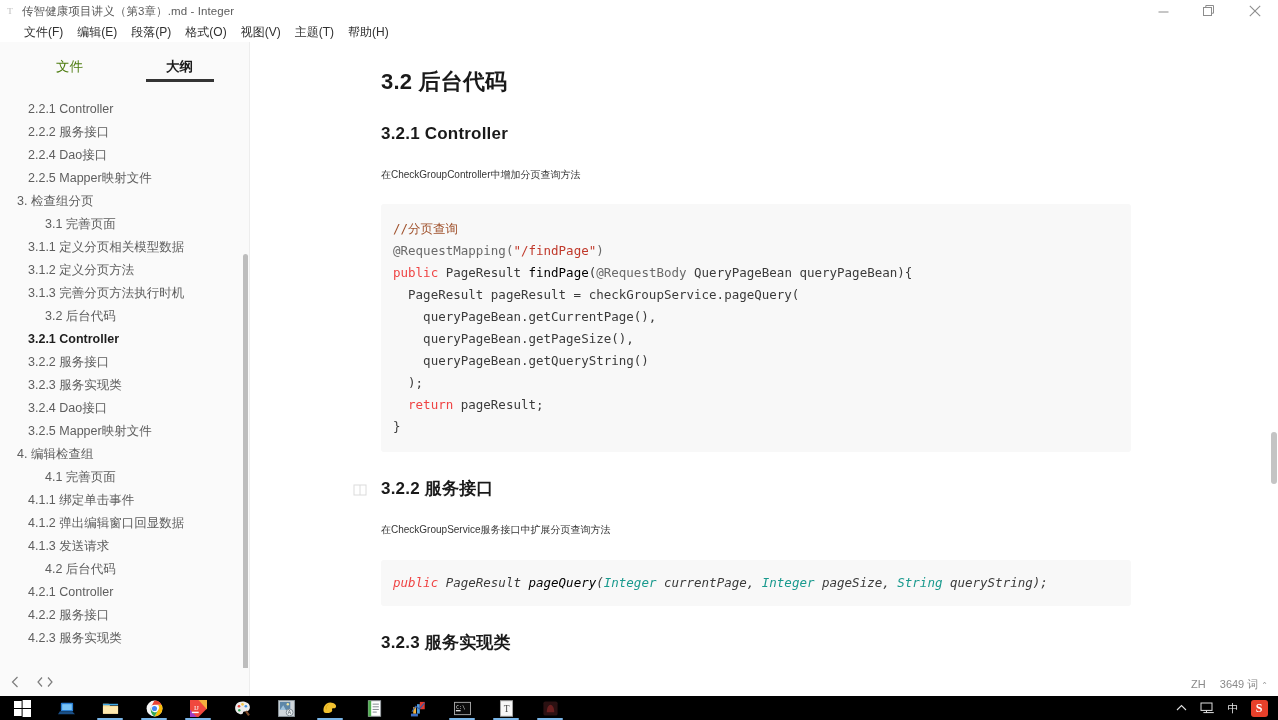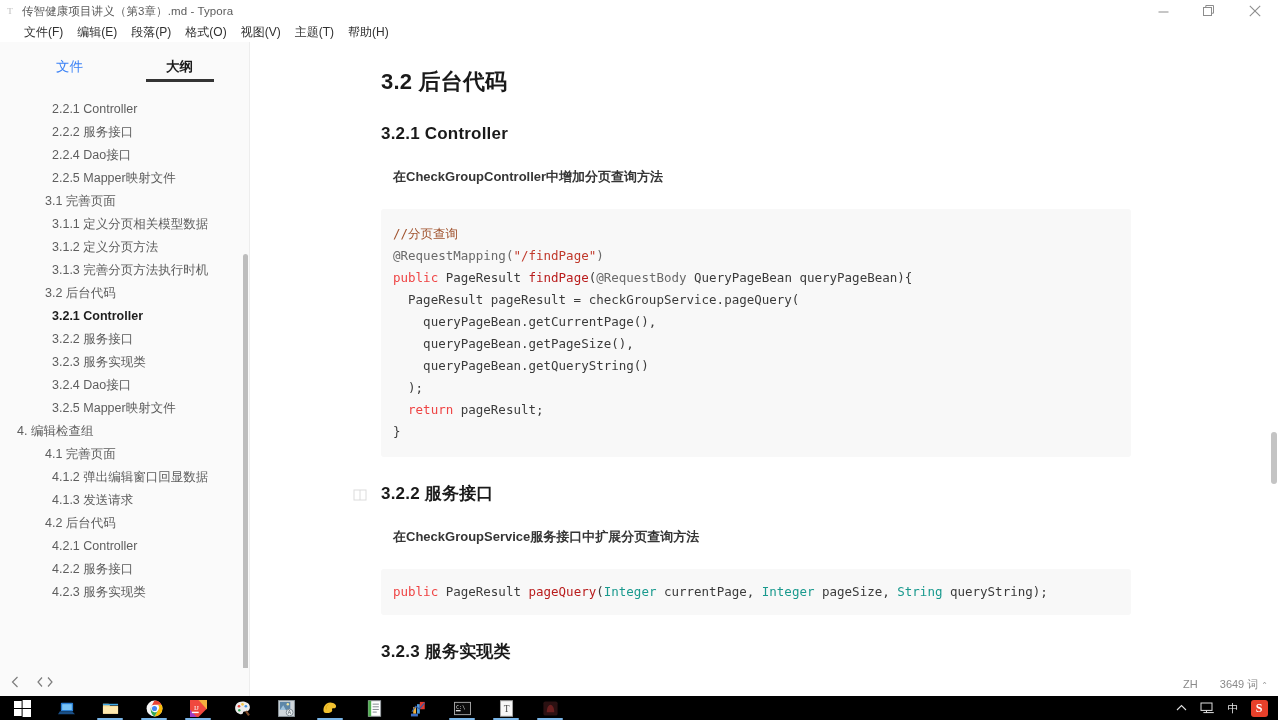--- a/index.html
+++ b/index.html
@@ -45,41 +45,41 @@
   #sidebar {
     position: absolute; top: 42px; left: 0; width: 250px; height: 654px;
     background: #fafafa; border-right: 1px solid #ededed;
     overflow: hidden;
   }
   #sb-tabs {
     display: flex; height: 40px; align-items: flex-end; justify-content: center;
     padding-bottom: 0px;
   }
   #sb-tabs .sbtab {
-    font-size: 13.5px; color: #3b82f6; width: 110px; text-align: center;
+    font-size: 13.5px; color: #4d7c0f; width: 110px; text-align: center;
     padding-bottom: 6px; position: relative;
   }
   #sb-tabs .sbtab.active { color: #1c1c1c; font-weight: 700; }
   #sb-tabs .sbtab.active:after {
     content: ""; position: absolute; left: 21px; right: 21px; bottom: 0;
     height: 3px; background: #343434;
   }
   #outline {
     position: absolute; top: 48px; left: 0; right: 0; bottom: 28px;
     padding-top: 8px; overflow: hidden;
   }
   .ol-item {
     font-size: 12.5px; color: #5e5e5e; line-height: 23px; height: 23px;
     white-space: nowrap; overflow: hidden; text-overflow: ellipsis;
     padding-right: 14px;
   }
   .ol-item.active { color: #1d1d1d; font-weight: 700; }
   .ol-lv1 { padding-left: 17px; }
   .ol-lv2 { padding-left: 37px; margin-left: 8px; }
-  .ol-lv3 { padding-left: 28px; margin-left: 24px; }
+  .ol-lv3 { padding-left: 28px; }
 
   #sb-scroll {
     position: absolute; right: 1px; top: 212px; width: 5px; height: 447px;
     background: #bdbdbd; border-radius: 3px;
   }
 
   #sb-footer {
     position: absolute; left: 0; bottom: 0; width: 249px; height: 28px;
     display: flex; align-items: center; background: #fafafa;
   }
@@ -101,34 +101,34 @@
 
   h2.dh {
     font-size: 22px; font-weight: 700; color: #1a1a1a; line-height: 1.3;
     margin: 0 0 26px 0; letter-spacing: .2px;
   }
   h3.dh {
     font-size: 17px; font-weight: 700; color: #1a1a1a; line-height: 1.3;
     margin: 0 0 22px 0; letter-spacing: .2px; position: relative;
   }
   p.dp {
-    font-size: 13px; color: #353535; line-height: 1.55; margin: 0 0 22px 12px; font-weight: bold;
+    font-size: 10px; color: #353535; line-height: 1.55; margin: 0 0 22px 0;
   }
 
   pre.code {
     background: #f8f8f8; border-radius: 3px;
     padding: 14px 12px 14px 12px; margin: 0 0 26px 0;
     font-family: "DejaVu Sans Mono", "Liberation Mono", monospace;
     font-size: 12.5px; line-height: 22px; color: #3b3b3b;
     white-space: pre; overflow: hidden;
   }
-  pre.code.oneline { padding: 12px 12px; }
+  pre.code.oneline { padding: 12px 12px; font-style: italic; }
   .c-com { color: #a0522d; }
   .c-kw  { color: #ef4444; }
-  .c-fn  { color: #b91c1c; }
+  .c-fn  { color: #000000; }
   .c-typ { color: #1a9a8e; }
   .c-str { color: #c0392b; }
   .c-ann { color: #6a6a6a; }
   .c-pl  { color: #3b3b3b; }
 
   .fold-gutter {
     position: absolute; left: -28px; top: 3px;
     width: 14px; height: 14px; opacity: .35;
   }
 
@@ -137,21 +137,21 @@
     background: #c4c4c4; border-radius: 3px;
   }
 
   
   #statusbar {
     position: absolute; left: 250px; bottom: 24px; width: 1028px; height: 24px;
     background: #ffffff; display: flex; align-items: center; justify-content: flex-end;
     padding-right: 10px;
   }
   #statusbar .st {
-    font-size: 11px; color: #8a8a8a; margin-left: 22px; white-space: nowrap;
+    font-size: 11px; color: #8a8a8a; margin-left: 14px; white-space: nowrap;
   }
   #statusbar .st .caret { font-size: 8px; margin-left: 3px; color: #9a9a9a; }
 
   
   #taskbar {
     position: absolute; left: 0; bottom: 0; width: 1278px; height: 24px;
     background: #000000; display: flex; align-items: center;
   }
   .tb-item {
     width: 44px; height: 24px; display: flex; align-items: center; justify-content: center;
@@ -171,21 +171,21 @@
     width: 17px; height: 17px; border-radius: 3px; background: #e8402a;
     color: #fff; font-size: 12px; font-weight: 700; display:flex;
     align-items:center; justify-content:center; font-family: "Liberation Serif", serif;
   }
 </style>
 </head>
 <body>
 
 <div id="titlebar">
   <div class="tb-icon">T</div>
-  <div class="tb-title">传智健康项目讲义（第3章）.md - Typora</div>
+  <div class="tb-title">传智健康项目讲义（第3章）.md - Integer</div>
   <div id="winbtns">
     <div class="wbtn">
       <svg width="11" height="11" viewBox="0 0 11 11">
           <line x1="0.5" y1="6" x2="10.5" y2="6" stroke="#8d8d8d" stroke-width="1"></line>
         </svg>
     </div>
     <div class="wbtn">
       <svg width="12" height="12" viewBox="0 0 12 12">
         <rect x="0.5" y="2.5" width="8" height="8" fill="none" stroke="#8d8d8d" stroke-width="1"></rect>
         <polyline points="2.8,2.5 2.8,0.5 10.5,0.5 10.5,8.2 8.7,8.2" fill="none" stroke="#8d8d8d" stroke-width="1"></polyline>
@@ -214,32 +214,34 @@
   <div id="sb-tabs">
     <div class="sbtab">文件</div>
     <div class="sbtab active">大纲</div>
   </div>
 
   <div id="outline">
       <div class="ol-item ol-lv3">2.2.1 Controller</div>
       <div class="ol-item ol-lv3">2.2.2 服务接口</div>
       <div class="ol-item ol-lv3">2.2.4 Dao接口</div>
       <div class="ol-item ol-lv3">2.2.5 Mapper映射文件</div>
+      <div class="ol-item ol-lv1">3. 检查组分页</div>
       <div class="ol-item ol-lv2">3.1 完善页面</div>
       <div class="ol-item ol-lv3">3.1.1 定义分页相关模型数据</div>
       <div class="ol-item ol-lv3">3.1.2 定义分页方法</div>
       <div class="ol-item ol-lv3">3.1.3 完善分页方法执行时机</div>
       <div class="ol-item ol-lv2">3.2 后台代码</div>
       <div class="ol-item ol-lv3 active">3.2.1 Controller</div>
       <div class="ol-item ol-lv3">3.2.2 服务接口</div>
       <div class="ol-item ol-lv3">3.2.3 服务实现类</div>
       <div class="ol-item ol-lv3">3.2.4 Dao接口</div>
       <div class="ol-item ol-lv3">3.2.5 Mapper映射文件</div>
       <div class="ol-item ol-lv1">4. 编辑检查组</div>
       <div class="ol-item ol-lv2">4.1 完善页面</div>
+      <div class="ol-item ol-lv3">4.1.1 绑定单击事件</div>
       <div class="ol-item ol-lv3">4.1.2 弹出编辑窗口回显数据</div>
       <div class="ol-item ol-lv3">4.1.3 发送请求</div>
       <div class="ol-item ol-lv2">4.2 后台代码</div>
       <div class="ol-item ol-lv3">4.2.1 Controller</div>
       <div class="ol-item ol-lv3">4.2.2 服务接口</div>
       <div class="ol-item ol-lv3">4.2.3 服务实现类</div>
     </div>
 
   <div id="sb-scroll"></div>
 

